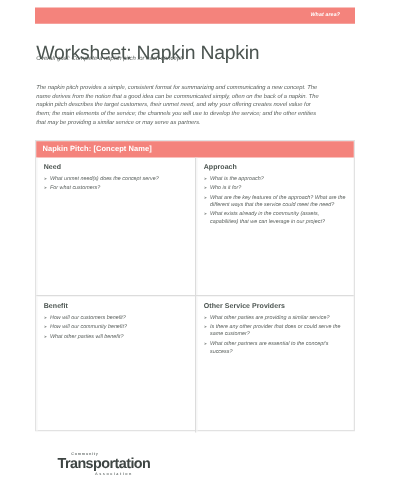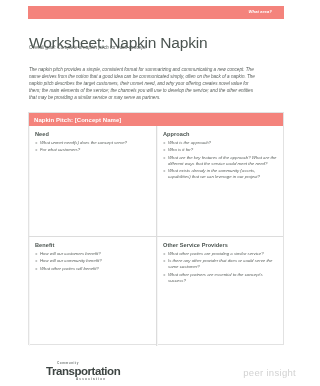--- a/index.html
+++ b/index.html
@@ -273,14 +273,13 @@
 
   </div>
 </div>
 
 <div class="footer">
   <div class="logo-cta">
     <div class="logo-line-top">Community</div>
     <div class="logo-line-main">Transportation</div>
     <div class="logo-line-bot">Association</div>
   </div>
-  <div class="peer-insight">peer insight</div>
 </div>
 
 </body></html>

